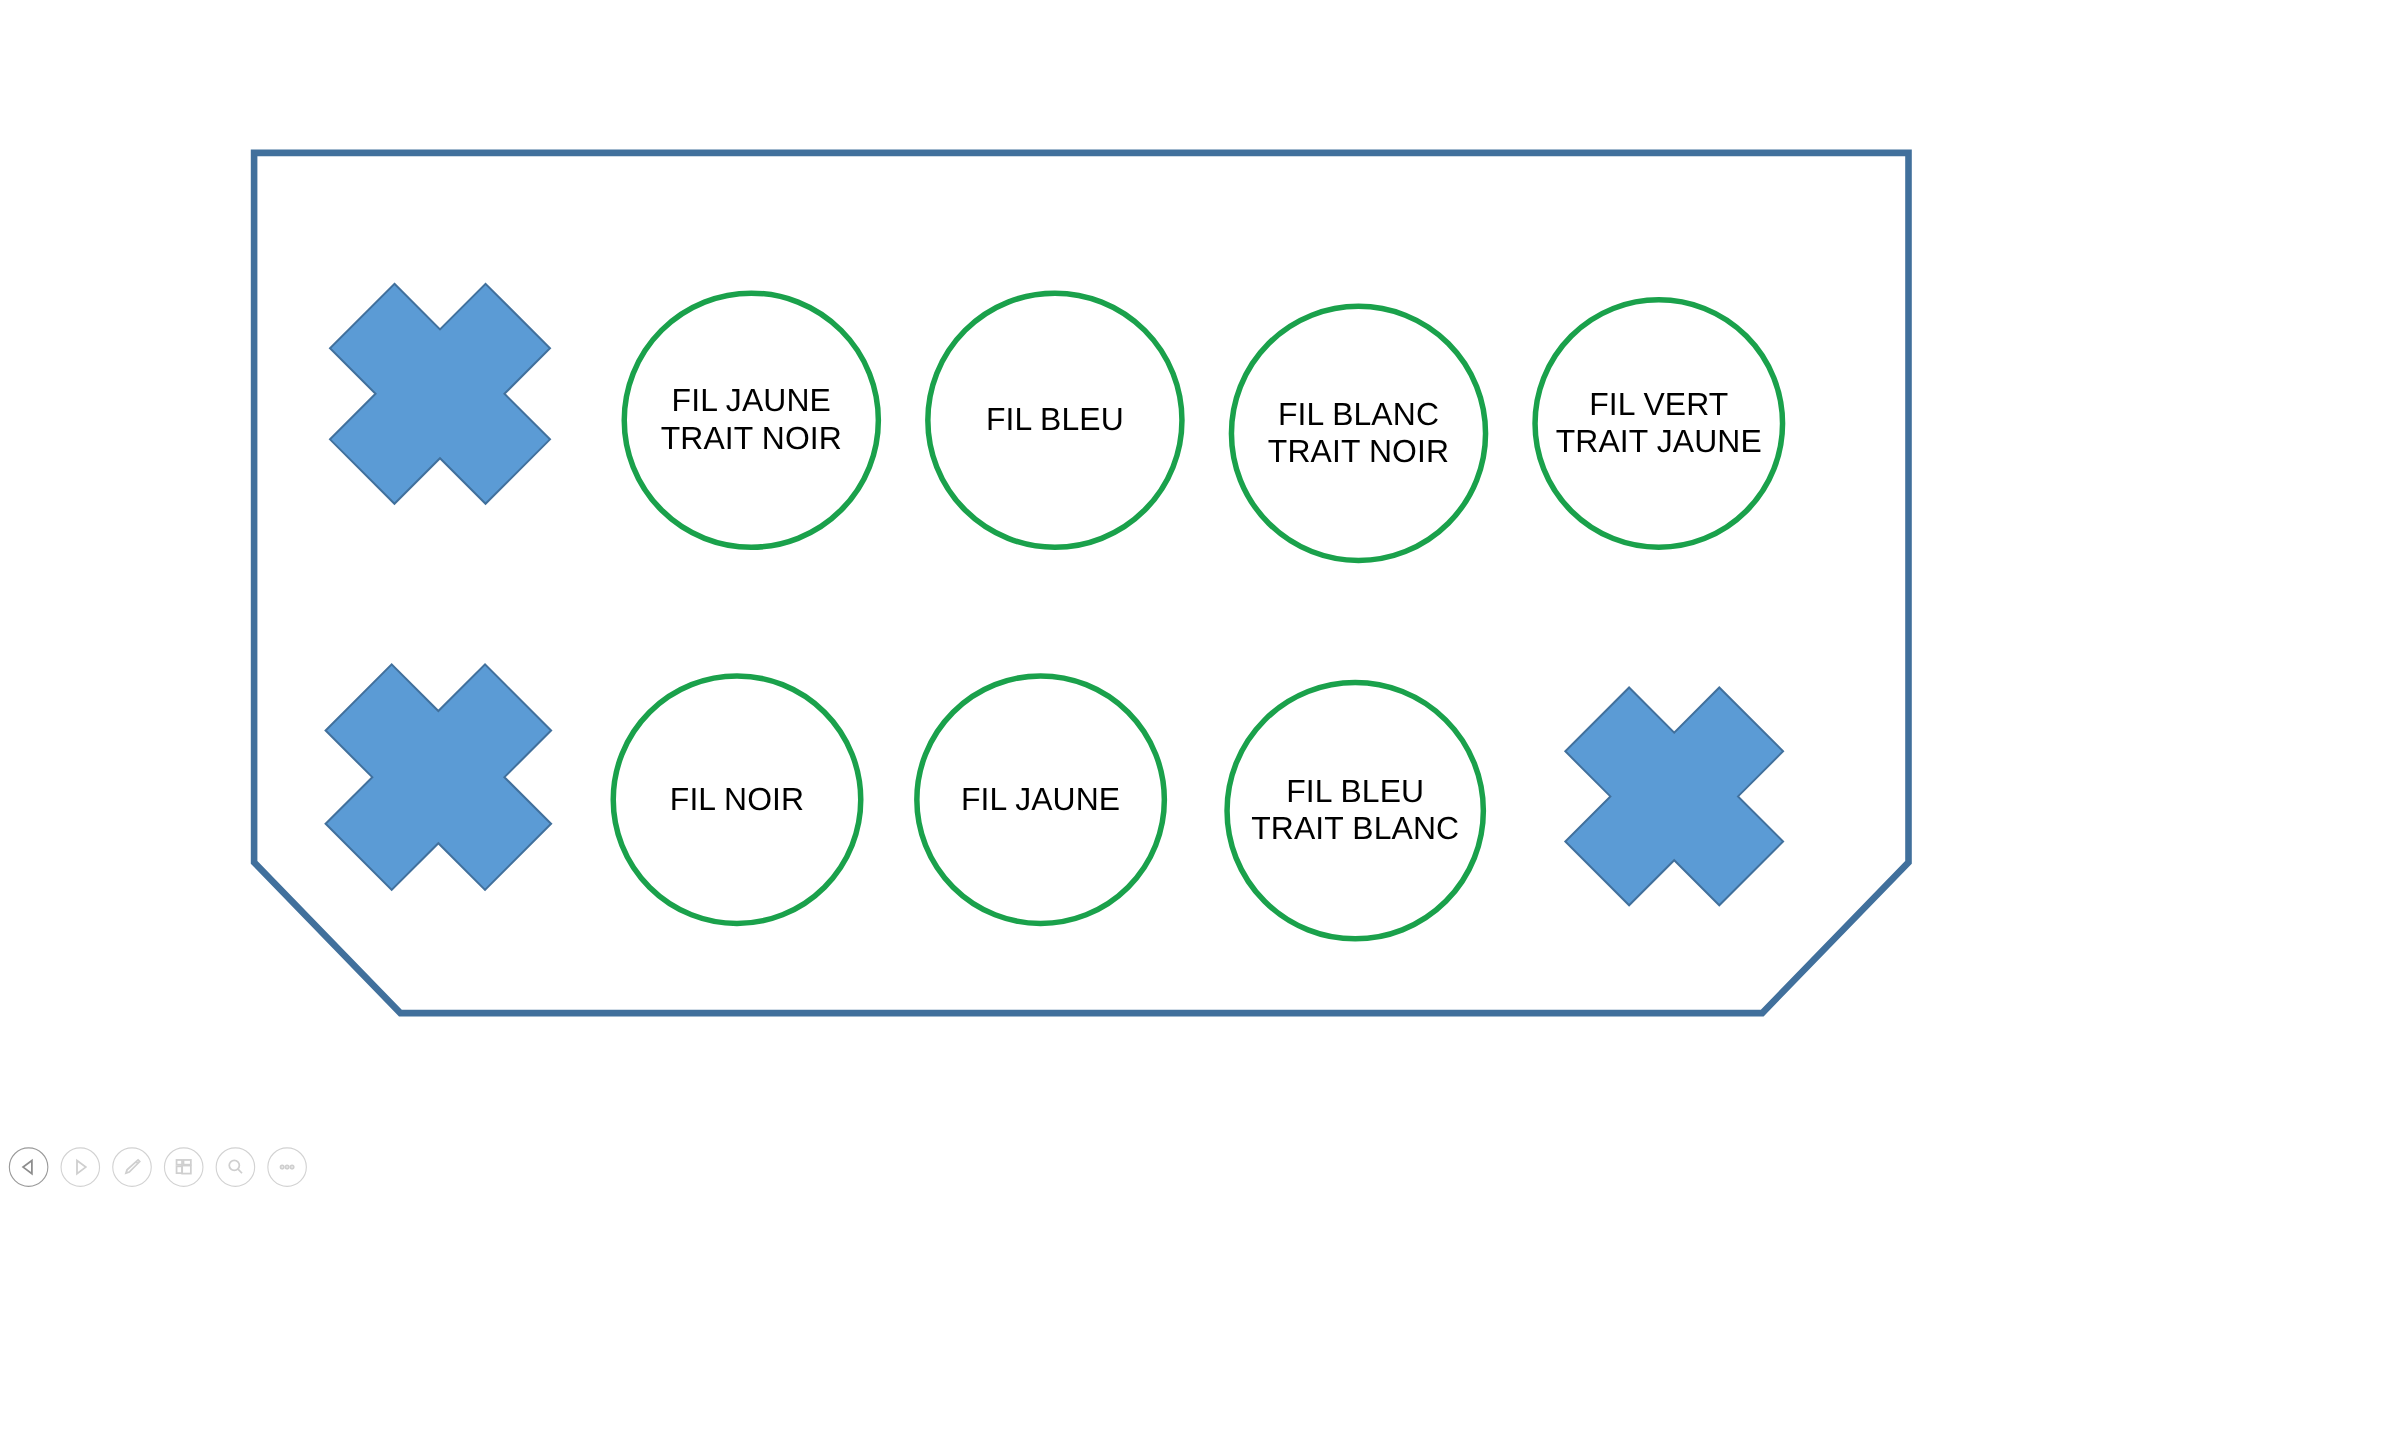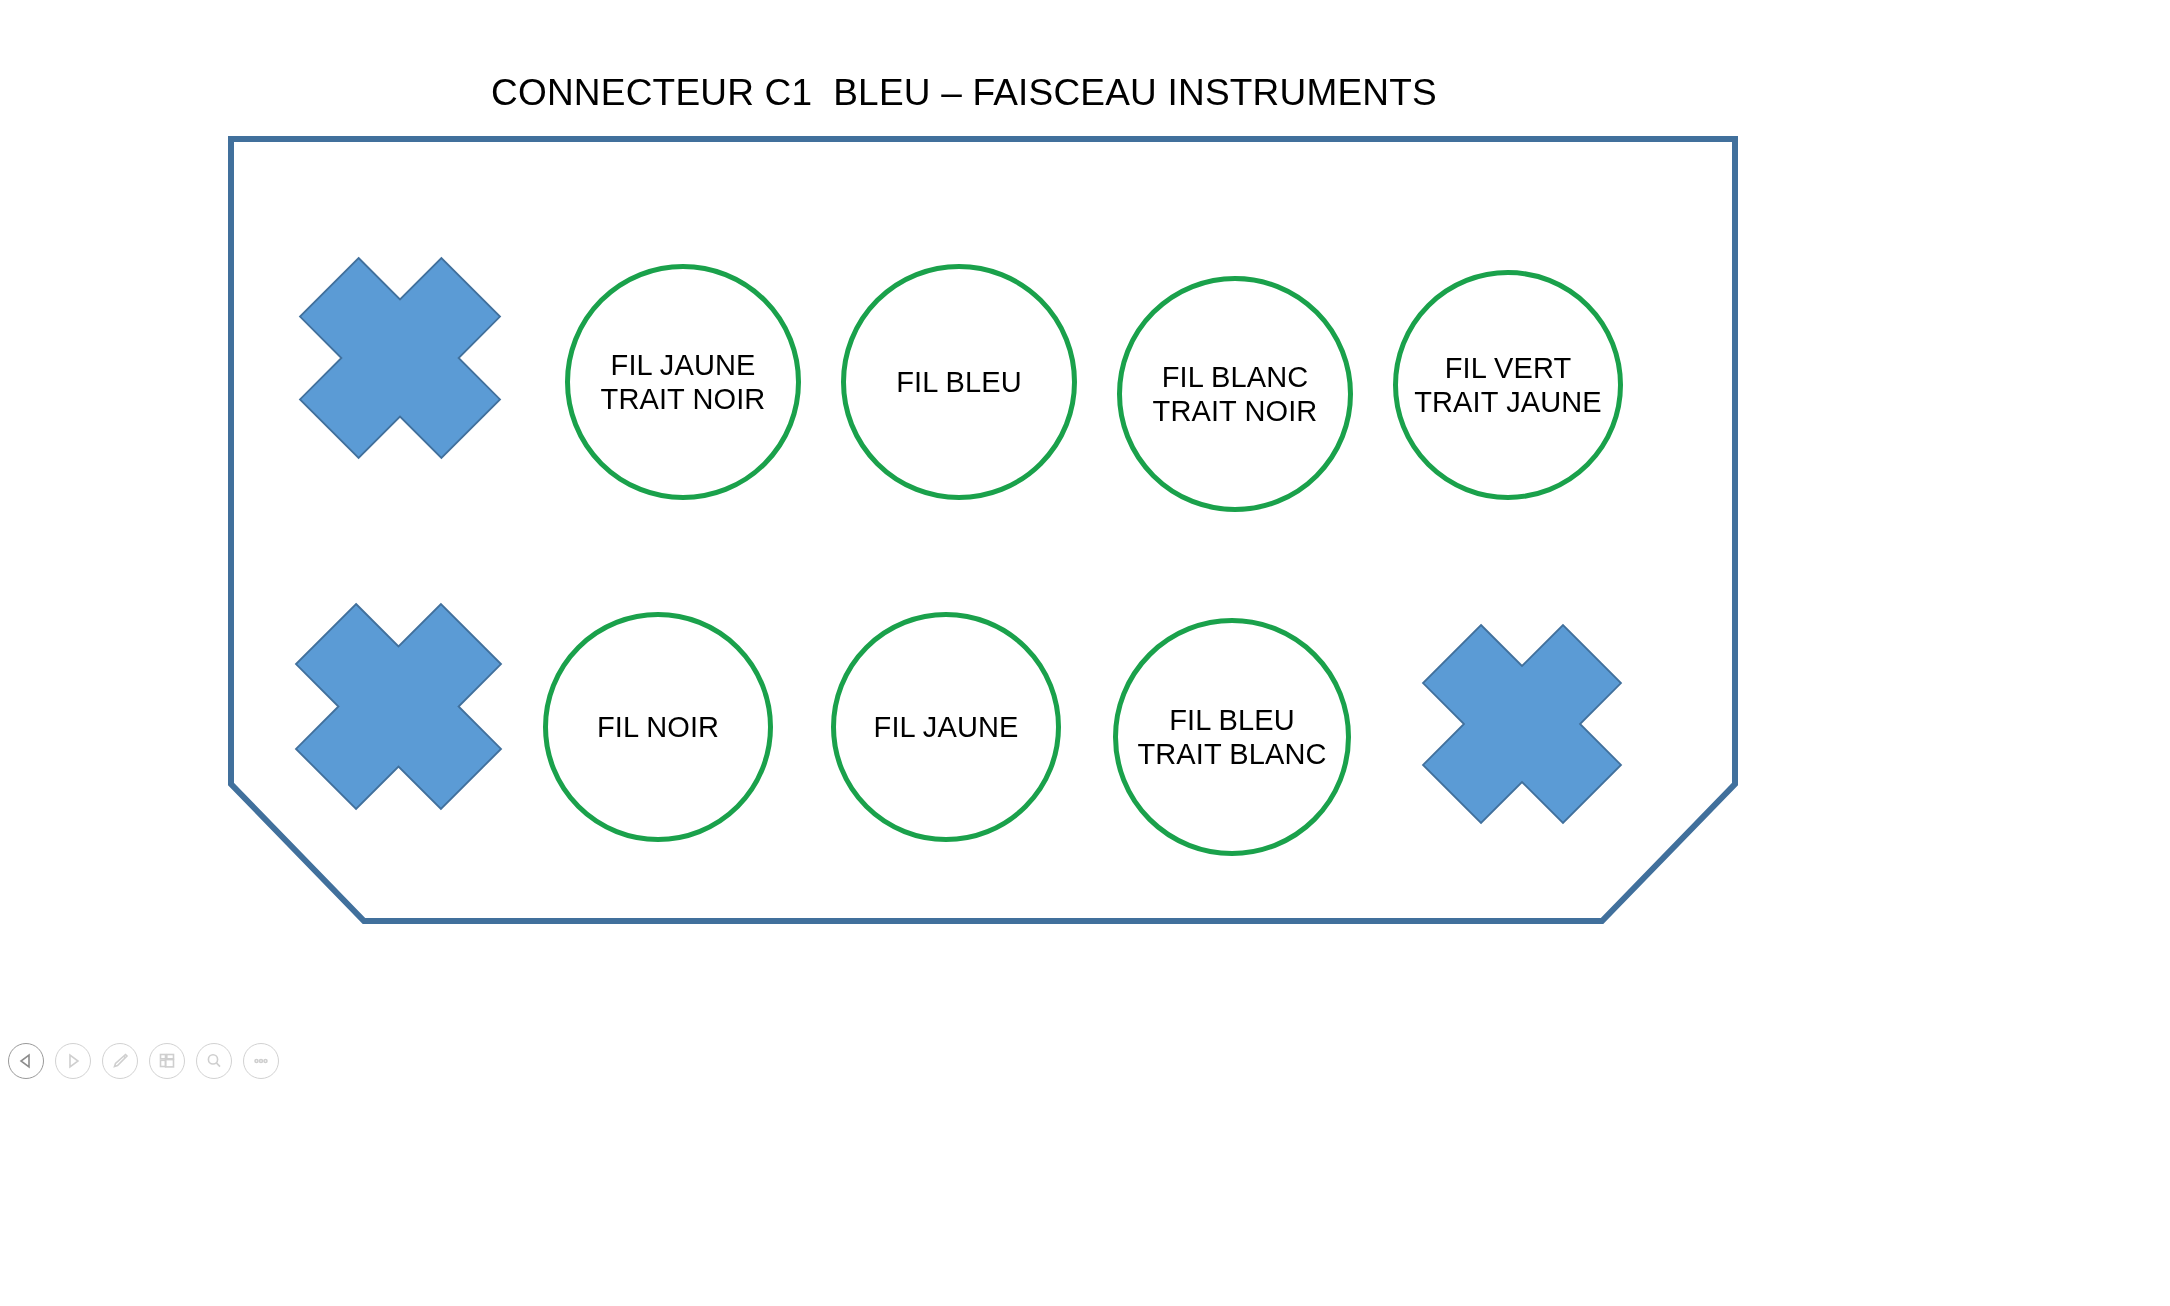--- a/index.html
+++ b/index.html
@@ -118,21 +118,20 @@
   }
   .tool-btn svg { display: block; }
   .tool-glyph { stroke: #cfcfcf; fill: none; stroke-width: 1.6; }
   .tool-btn.active .tool-glyph { stroke: #8d8d8d; }
 </style>
 </head>
 <body>
 
 <div id="slide">
 
-  <div id="slide-title">CONNECTEUR C1  BLEU – FAISCEAU INSTRUMENTS</div>
 
   <div id="connector-outline">
     <svg viewBox="0 0 1510 788" preserveAspectRatio="none" aria-hidden="true">
       <path d="M 3 3 L 1507 3 L 1507 648 L 1374 785 L 136 785 L 3 648 Z" fill="#FFFFFF" stroke="#41709C" stroke-width="6" stroke-linejoin="miter" vector-effect="non-scaling-stroke"></path>
     </svg>
   </div>
 
   <div id="pin-row-top" class="pin-row">
 
     <div class="pin-cross" style="left:300px; top:258px;">
@@ -162,21 +161,21 @@
   </div>
 
   <div id="pin-row-bottom" class="pin-row">
 
     <div class="pin-cross" style="left:296px; top:604px;">
       <svg width="205" height="205" viewBox="0 0 100 100">
         <polygon points="29.3,0 50,20.7 70.7,0 100,29.3 79.3,50 100,70.7 70.7,100 50,79.3 29.3,100 0,70.7 20.7,50 0,29.3" fill="#5B9BD5" stroke="#41709C" stroke-width="0.9"></polygon>
       </svg>
     </div>
 
-    <div class="pin-circle" style="left:543px; top:612px; width:230px; height:230px;justify-content:center;">
+    <div class="pin-circle" style="left:555px; top:612px; width:230px; height:230px;justify-content:center;">
       <span class="pin-label">FIL NOIR</span>
     </div>
 
     <div class="pin-circle" style="left:831px; top:612px; width:230px; height:230px;">
       <span class="pin-label">FIL JAUNE</span>
     </div>
 
     <div class="pin-circle" style="left:1113px; top:618px; width:238px; height:238px;">
       <span class="pin-label">FIL BLEU
 TRAIT BLANC</span>

